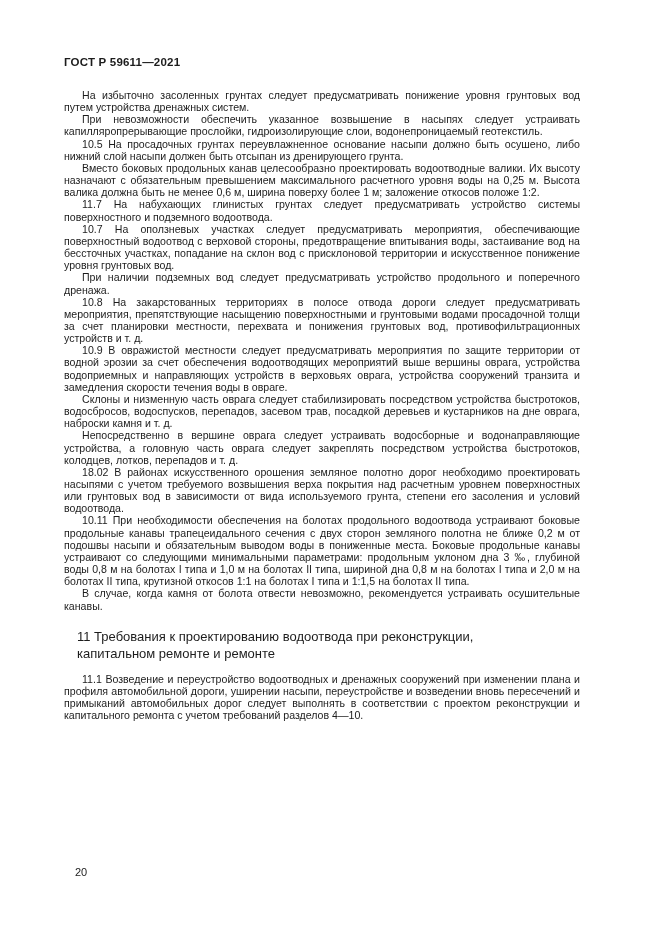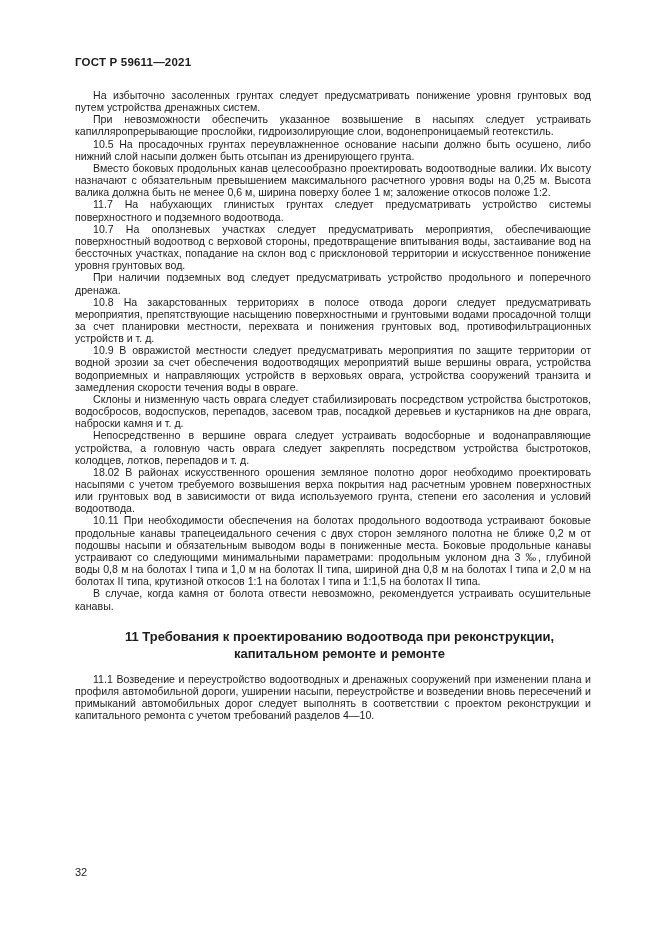--- a/index.html
+++ b/index.html
@@ -11,21 +11,21 @@
     position: relative;
     width: 661px;
     height: 935px;
     background: #ffffff;
     font-family: "Liberation Sans", sans-serif;
     color: #1c1c1c;
     overflow: hidden;
   }
   .content {
     position: absolute;
-    left: 75px;
+    left: 64px;
     top: 56px;
     width: 516px;
   }
   .doc-header {
     font-size: 11.5px;
     font-weight: bold;
     letter-spacing: 0.2px;
     margin: 0 0 21px 0;
   }
   .para {
@@ -33,22 +33,22 @@
     font-size: 10.6px;
     line-height: 12.15px;
     text-align: justify;
     text-indent: 18px;
   }
   .section-title {
     margin: 16px 0 11px 0;
     padding-left: 13px;
     font-size: 13px;
     line-height: 17px;
-    font-weight: bold;
-    text-align: center;
+    font-weight: normal;
+    text-align: left;
   }
   .section-title span {
     display: block;
   }
   .page-number {
     position: absolute;
     left: 75px;
     top: 866px;
     font-size: 11px;
   }
@@ -78,14 +78,14 @@
 
     <div class="section-title">
       <span>11 Требования к проектированию водоотвода при реконструкции,</span>
       <span>капитальном ремонте и ремонте</span>
     </div>
 
     <p class="para">11.1 Возведение и переустройство водоотводных и дренажных сооружений при изменении плана и профиля автомобильной дороги, уширении насыпи, переустройстве и возведении вновь пересечений и примыканий автомобильных дорог следует выполнять в соответствии с проектом реконструкции и капитального ремонта с учетом требований разделов 4—10.</p>
 
   </div>
 
-  <div class="page-number">32</div>
+  <div class="page-number">20</div>
 </div>
 
 </body></html>

